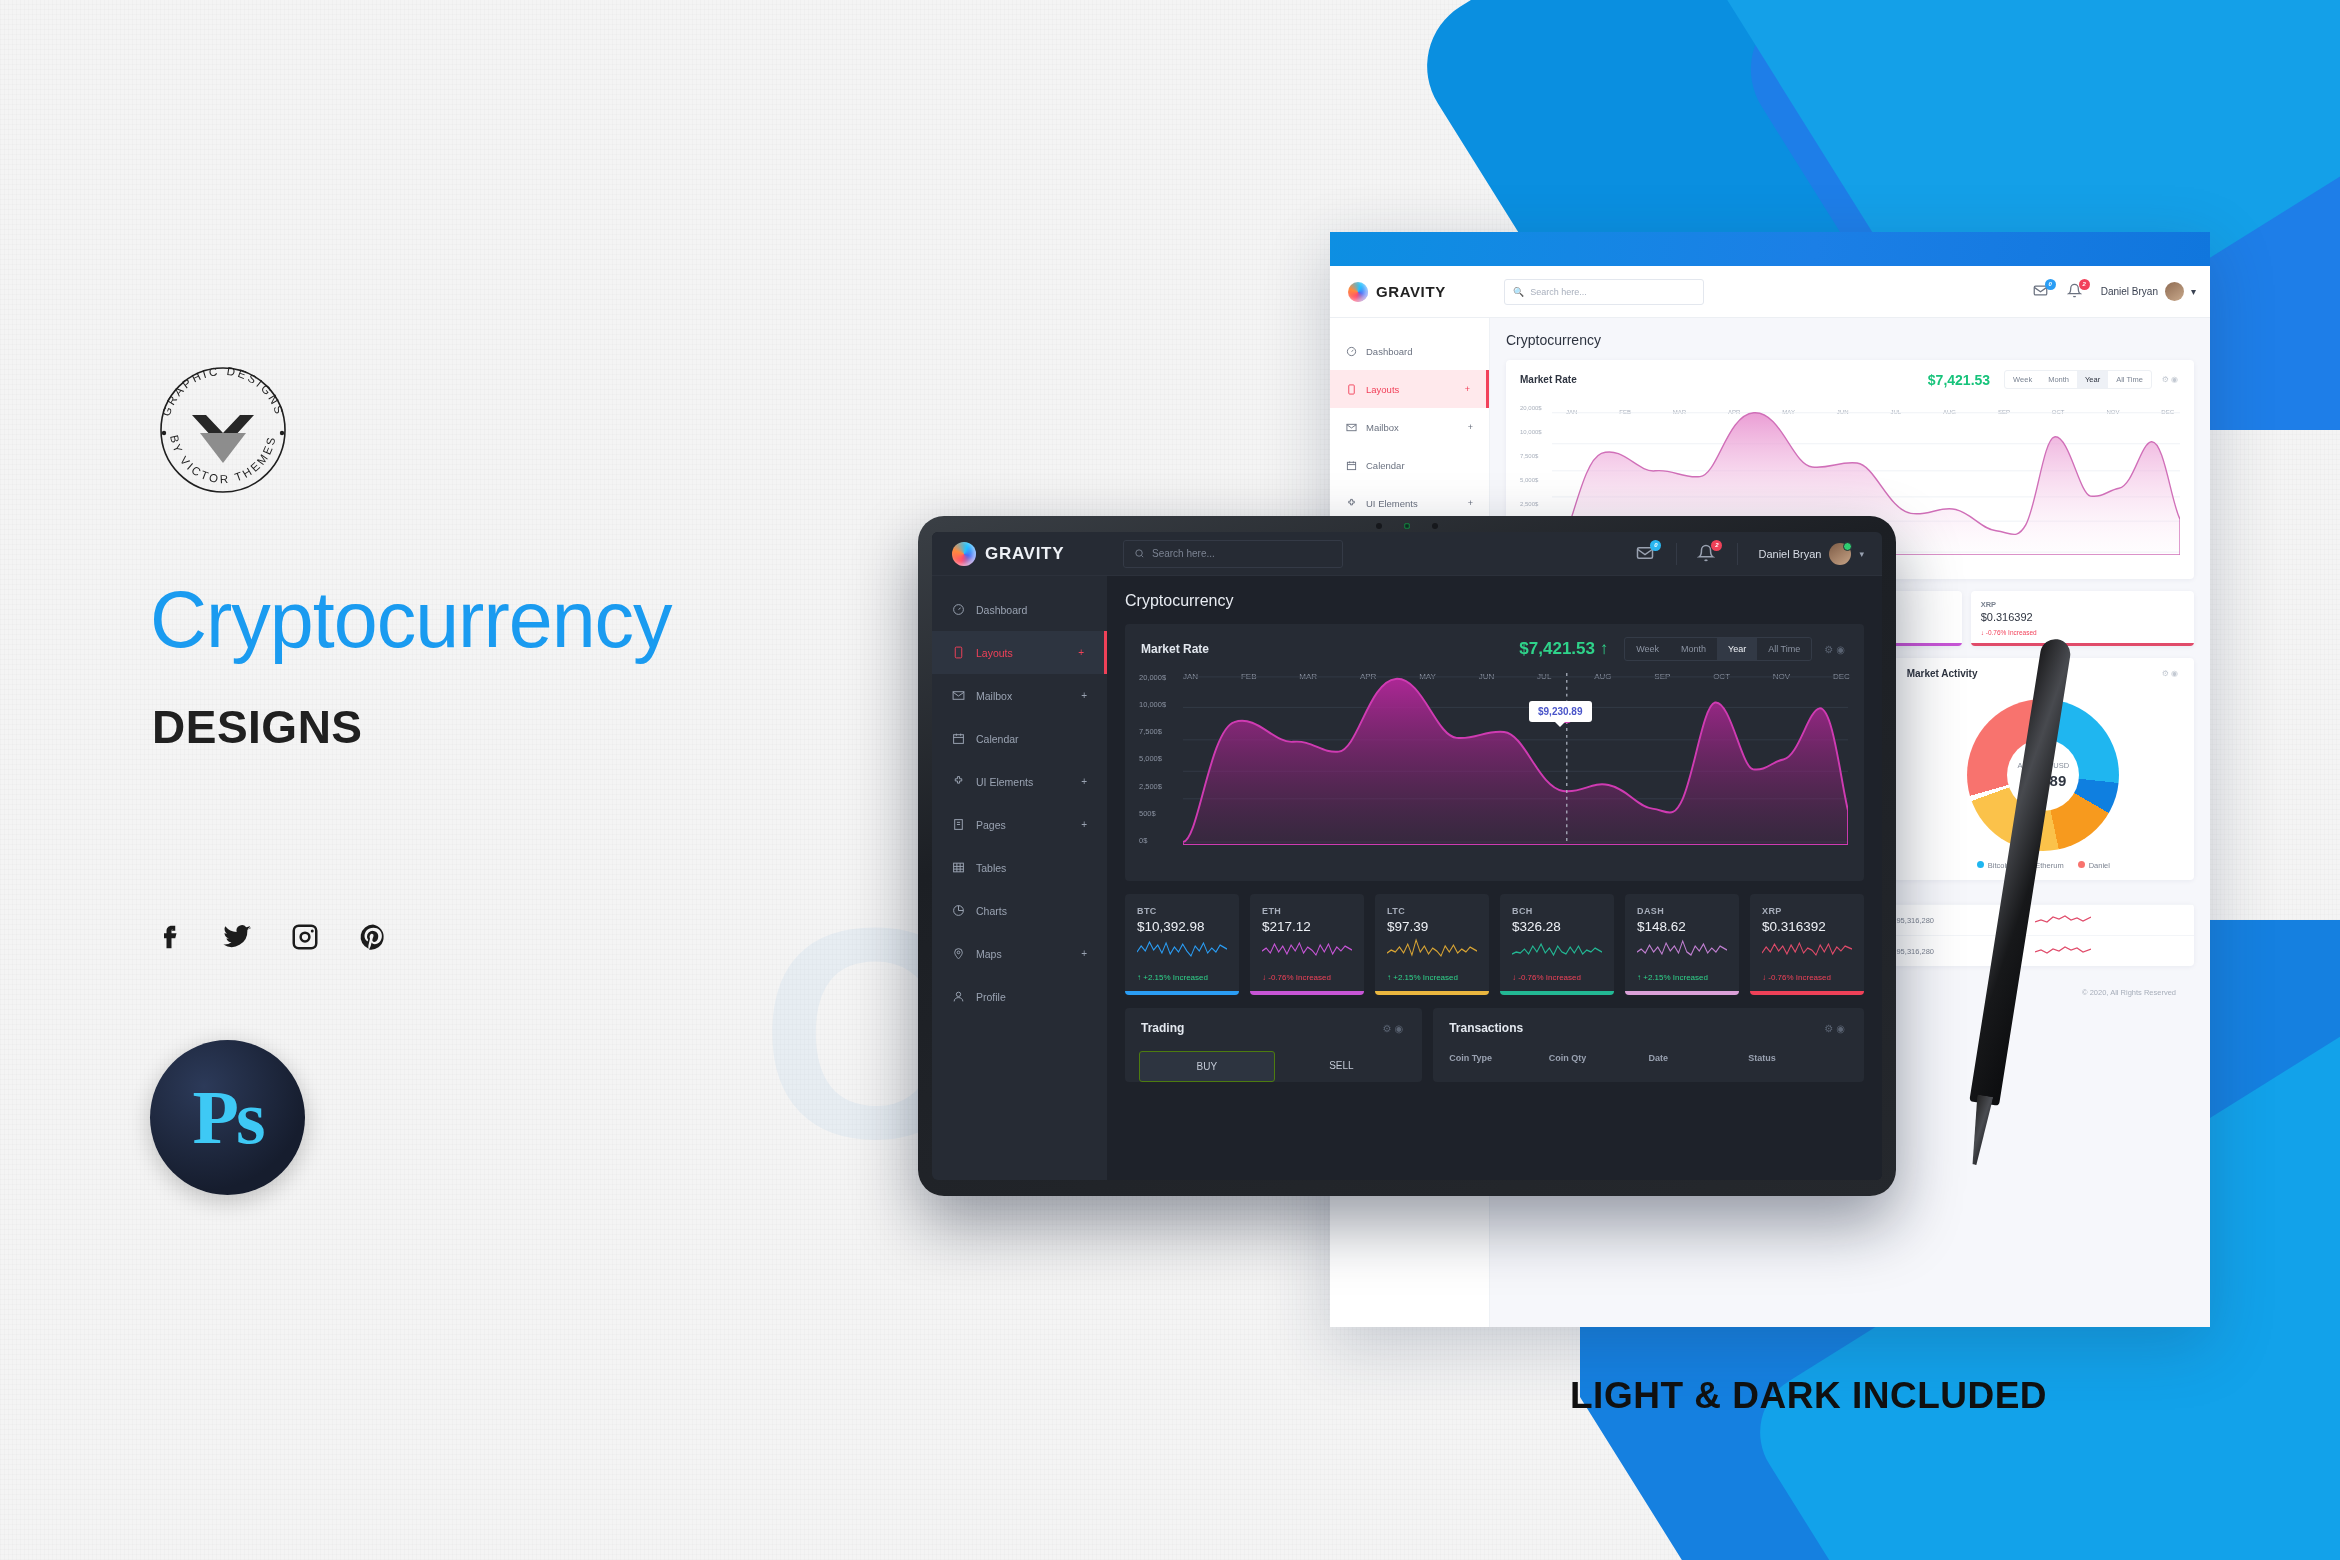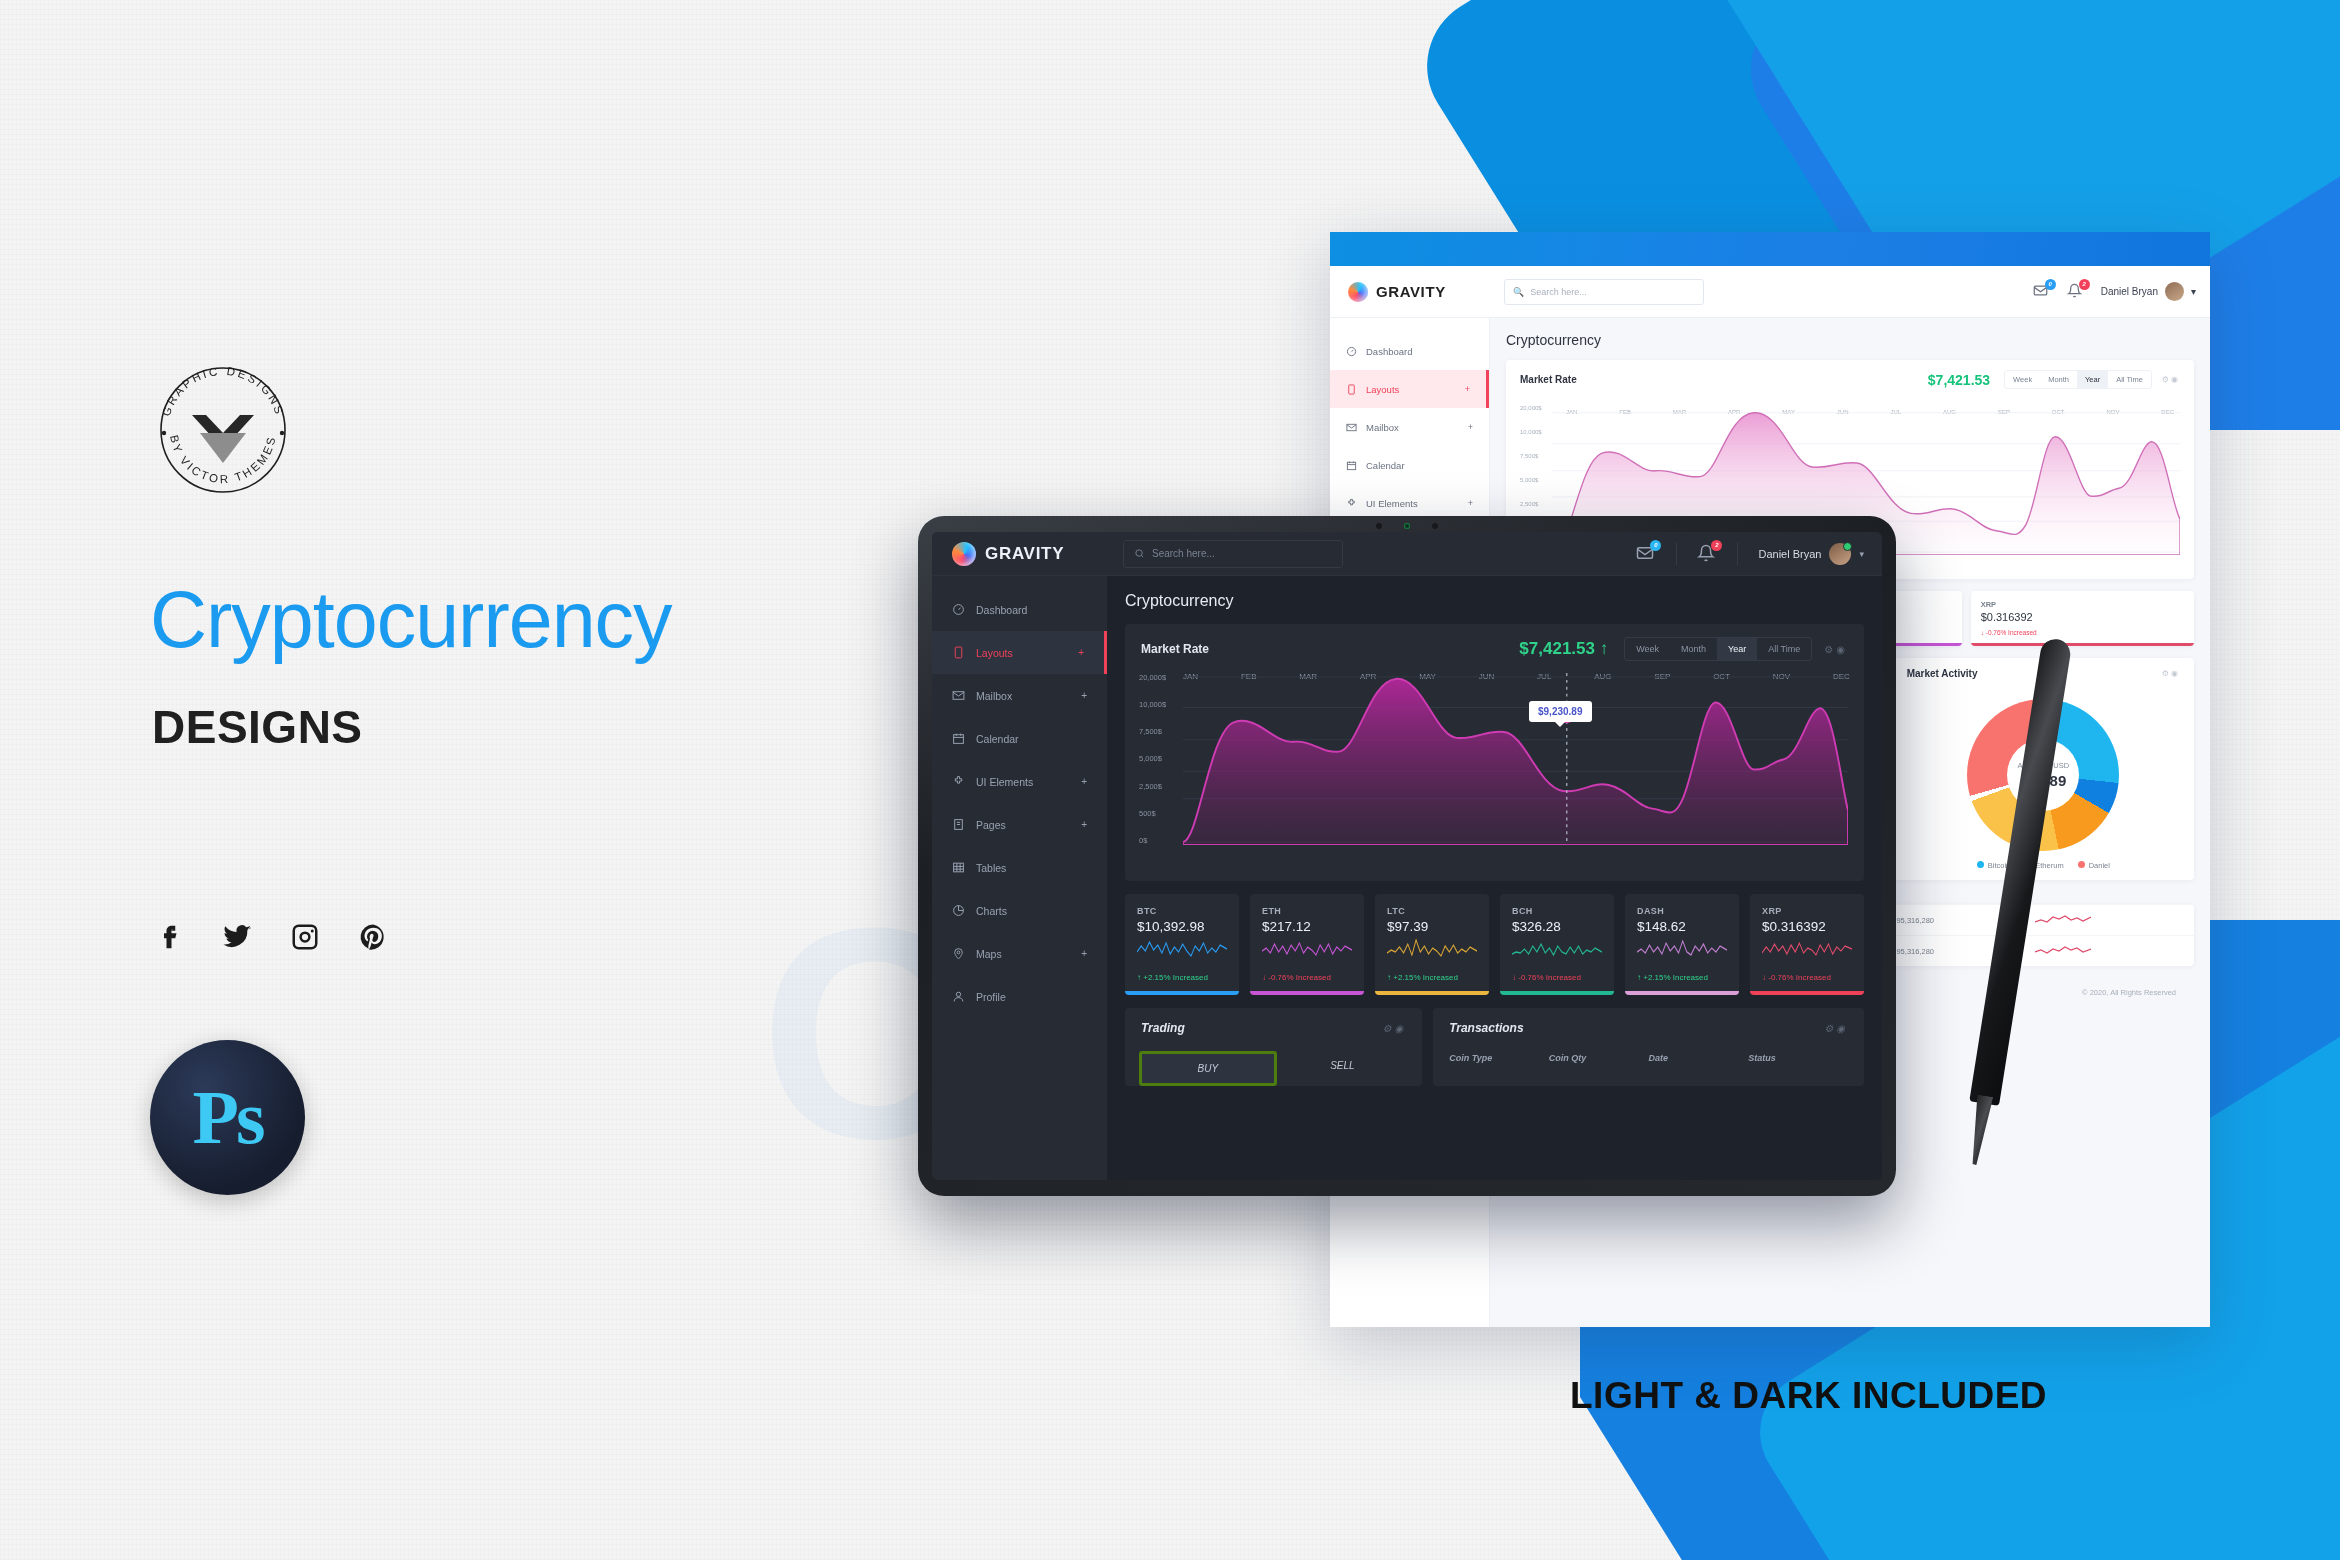--- a/index.html
+++ b/index.html
@@ -153,24 +153,24 @@
     font-size:10px;color:#4a55c9;font-weight:600;z-index:4;}
   .tooltip::after{content:"";position:absolute;left:50%;bottom:-5px;transform:translateX(-50%);
     border-left:6px solid transparent;border-right:6px solid transparent;border-top:6px solid #fff;}
   .d-mini-row{display:flex;gap:11px;margin-bottom:13px;}
   .mini-d{flex:1;background:#262b34;border-radius:4px;padding:12px 12px 0;overflow:hidden;}
   .mini-d .sym{font-size:9px;color:#a7aebb;font-weight:600;letter-spacing:.4px;}
   .mini-d .prc{font-size:13.5px;color:#eef1f6;margin-top:3px;}
   .mini-d .chg{font-size:8px;margin:9px 0 9px;}
   .mini-d .mini-bar{height:4px;margin:0 -12px;}
   .d-lowrow{display:flex;gap:11px;}
-  .d-lowrow .card-d{margin-bottom:0;font-style:italic;}
+  .d-lowrow .card-d{margin-bottom:0;}
   .bs-tabs{display:flex;margin:8px 14px 0;}
   .bs-tabs span{flex:1;text-align:center;font-size:10px;color:#c3cad6;padding:9px 0;}
-  .bs-tabs span.on{background:#2d3440;border:3px solid #4d7c0f;border-radius:3px;}
+  .bs-tabs span.on{background:#2d3440;border:1px solid #4d7c0f;border-radius:3px;}
   .tx-head{display:flex;padding:10px 16px 0;}
   .tx-head span{flex:1;font-size:9px;color:#99a1b0;font-weight:600;}
   .pen{position:absolute;left:1992px;top:636px;width:46px;height:545px;transform:rotate(9deg);z-index:6;}
   .pen-body{position:absolute;left:8px;top:0;width:30px;height:470px;border-radius:15px 15px 4px 4px;
     background:linear-gradient(100deg,#1a1a1c 0%,#484a4f 28%,#17181a 62%,#0c0d0f 100%);}
   .pen-tip{position:absolute;left:15px;top:462px;width:16px;height:70px;
     background:linear-gradient(100deg,#222,#4a4c51,#151619);
     clip-path:polygon(0 0,100% 0,62% 100%,38% 100%);}
 </style>
 </head>

